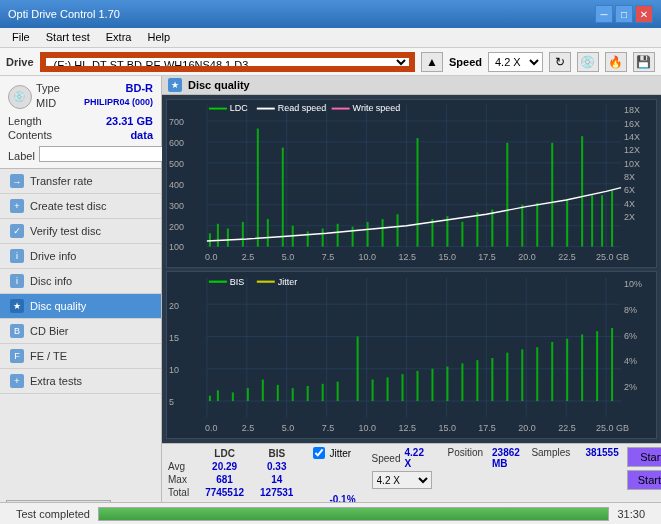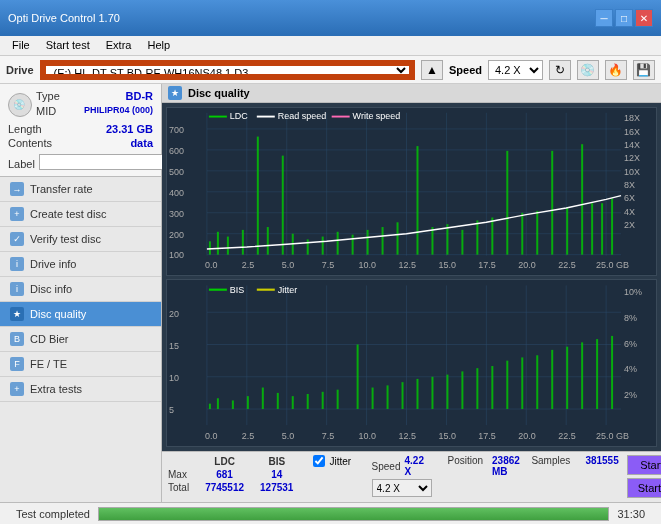--- a/index.html
+++ b/index.html
@@ -6,21 +6,21 @@
     body { font-family: 'Segoe UI', Tahoma, sans-serif; font-size: 11px; background: #f0f0f0; width: 661px; height: 524px; overflow: hidden; }
 
     
     .titlebar {
       background: linear-gradient(to bottom, #4a90d9, #2a6db5);
       color: white;
       display: flex;
       align-items: center;
       justify-content: space-between;
       padding: 4px 8px;
-      height: 36px;
+      height: 28px;
     }
     .titlebar-controls { display: flex; gap: 2px; }
     .titlebar-btn {
       width: 18px; height: 18px;
       background: #5a9fe8;
       border: 1px solid #3a7fc8;
       color: white;
       font-size: 10px;
       cursor: pointer;
       display: flex; align-items: center; justify-content: center;
@@ -604,20 +604,25 @@
 
     <div class="stats-panel">
       <table class="stats-table">
         <tbody>
             <tr>
           <th></th>
           <th>LDC</th>
           <th>BIS</th>
         </tr>
         <tr>
+          <td class="label">Avg</td>
+          <td>20.29</td>
+          <td>0.33</td>
+        </tr>
+        <tr>
           <td class="label">Max</td>
           <td>681</td>
           <td>14</td>
         </tr>
         <tr>
           <td class="label">Total</td>
           <td>7745512</td>
           <td>127531</td>
         </tr>
       </tbody>

